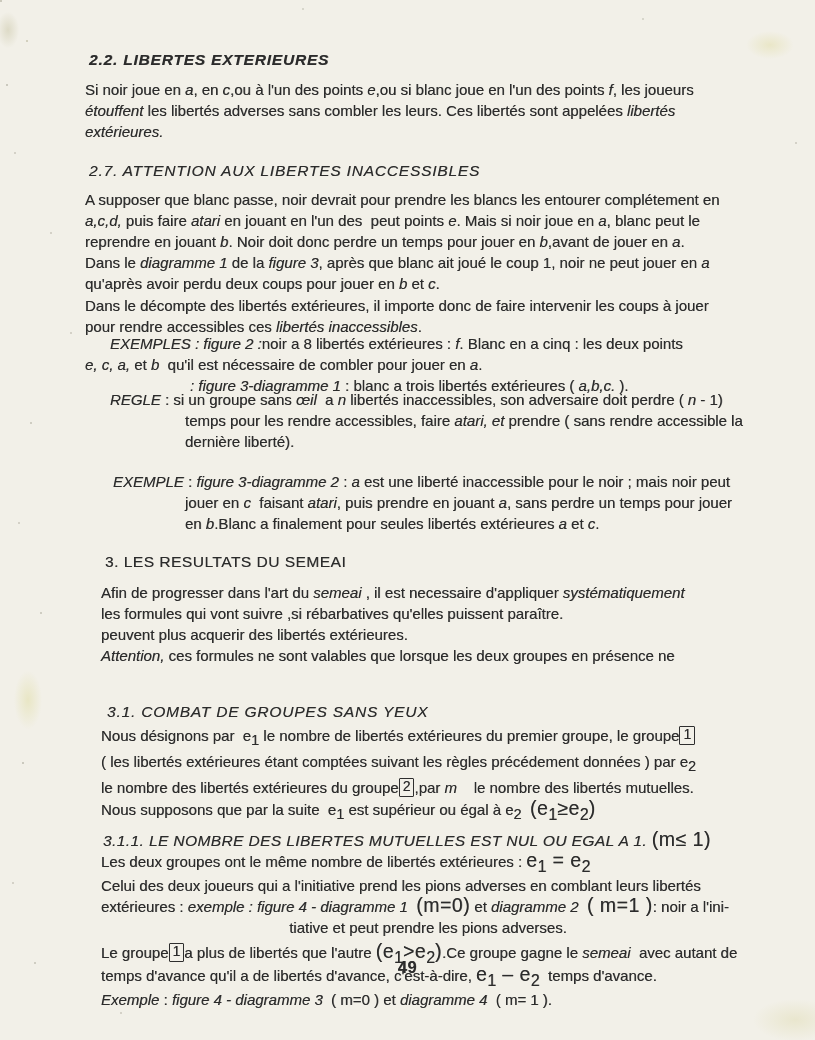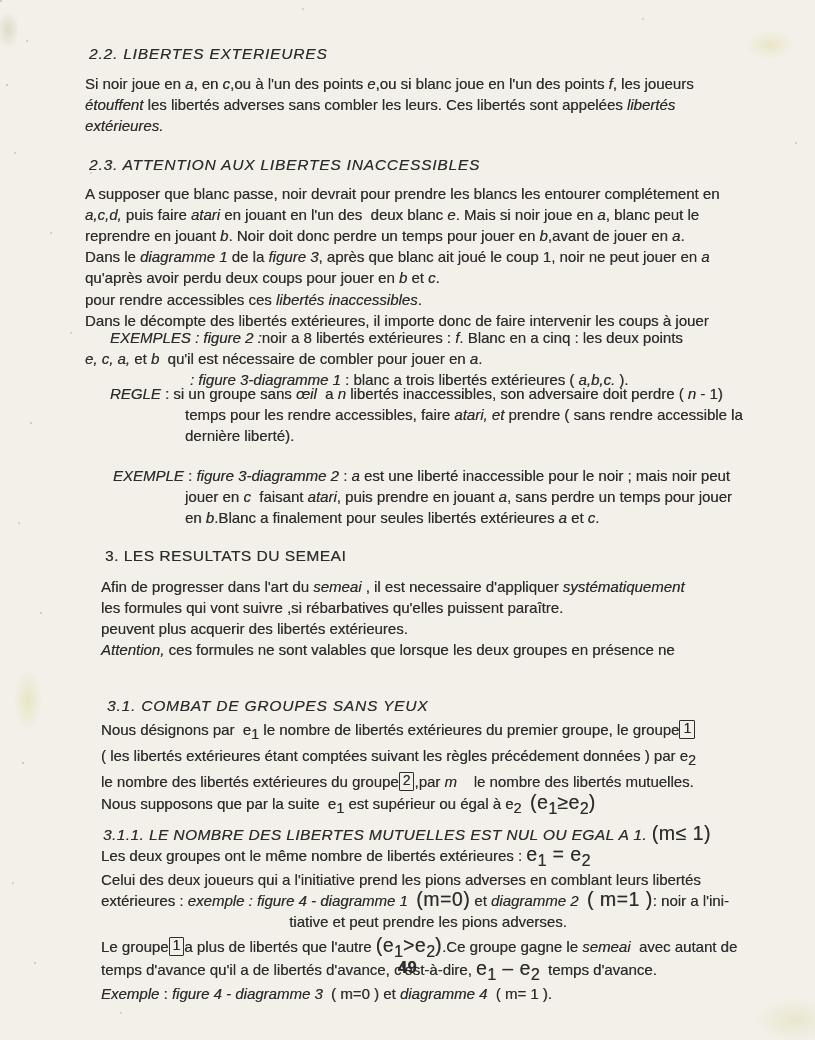--- a/index.html
+++ b/index.html
@@ -53,38 +53,38 @@
     position:absolute;left:0;top:958px;width:100%;text-align:center;
     font-size:16.5px;letter-spacing:0.5px;font-weight:bold;
   }
 </style>
 </head>
 <body>
 
 <div class="page">
   <div class="speck"></div>
 
-  <h2 class="hd it" style="margin:5px 0 0 4px;">2.2. LIBERTES EXTERIEURES</h2>
+  <h2 class="hd it" style="margin:11px 0 0 4px;font-weight:bold;">2.2. LIBERTES EXTERIEURES</h2>
   <div class="para" style="margin-top:9px;">
       <div class="tline"><span class="run-r">Si noir joue en </span><span class="run-i">a</span><span class="run-r">, en </span><span class="run-i">c</span><span class="run-r">,ou à l'un des points </span><span class="run-i">e</span><span class="run-r">,ou si blanc joue en l'un des points </span><span class="run-i">f</span><span class="run-r">, les joueurs</span></div>
       <div class="tline"><span class="run-i">étouffent</span><span class="run-r"> les libertés adverses sans combler les leurs. Ces libertés sont appelées </span><span class="run-i">libertés</span></div>
       <div class="tline"><span class="run-i">extérieures.</span></div>
     </div>
 
-  <h2 class="hd it" style="margin:18px 0 0 4px;">2.3. ATTENTION AUX LIBERTES INACCESSIBLES</h2>
+  <h2 class="hd it" style="margin:18px 0 0 4px;">2.7. ATTENTION AUX LIBERTES INACCESSIBLES</h2>
   <div class="para" style="margin-top:8px;">
       <div class="tline"><span class="run-r">A supposer que blanc passe, noir devrait pour prendre les blancs les entourer complétement en</span></div>
-      <div class="tline"><span class="run-i">a,c,d,</span><span class="run-r"> puis faire </span><span class="run-i">atari</span><span class="run-r"> en jouant en l'un des  deux blanc </span><span class="run-i">e</span><span class="run-r">. Mais si noir joue en </span><span class="run-i">a</span><span class="run-r">, blanc peut le</span></div>
+      <div class="tline"><span class="run-i">a,c,d,</span><span class="run-r"> puis faire </span><span class="run-i">atari</span><span class="run-r"> en jouant en l'un des  peut points </span><span class="run-i">e</span><span class="run-r">. Mais si noir joue en </span><span class="run-i">a</span><span class="run-r">, blanc peut le</span></div>
       <div class="tline"><span class="run-r">reprendre en jouant </span><span class="run-i">b</span><span class="run-r">. Noir doit donc perdre un temps pour jouer en </span><span class="run-i">b</span><span class="run-r">,avant de jouer en </span><span class="run-i">a</span><span class="run-r">.</span></div>
       <div class="tline"><span class="run-r">Dans le </span><span class="run-i">diagramme 1</span><span class="run-r"> de la </span><span class="run-i">figure 3</span><span class="run-r">, après que blanc ait joué le coup 1, noir ne peut jouer en </span><span class="run-i">a</span></div>
       <div class="tline"><span class="run-r">qu'après avoir perdu deux coups pour jouer en </span><span class="run-i">b</span><span class="run-r"> et </span><span class="run-i">c</span><span class="run-r">.</span></div>
     </div>
   <div class="para" style="margin-top:1px;">
+      <div class="tline"><span class="run-r">Dans le décompte des libertés extérieures, il importe donc de faire intervenir les coups à jouer</span></div>
       <div class="tline"><span class="run-r">pour rendre accessibles ces </span><span class="run-i">libertés inaccessibles</span><span class="run-r">.</span></div>
-      <div class="tline"><span class="run-r">Dans le décompte des libertés extérieures, il importe donc de faire intervenir les coups à jouer</span></div>
     </div>
 
   <div class="para" style="margin-top:-4px;">
       <div class="tline" style="margin-left: 25px;"><span class="run-i">EXEMPLES : figure 2 :</span><span class="run-r">noir a 8 libertés extérieures : </span><span class="run-i">f</span><span class="run-r">. Blanc en a cinq : les deux points</span></div>
       <div class="tline" style=""><span class="run-i">e, c, a,</span><span class="run-r"> et </span><span class="run-i">b</span><span class="run-r">  qu'il est nécessaire de combler pour jouer en </span><span class="run-i">a</span><span class="run-r">.</span></div>
       <div class="tline" style="margin-left: 105px;"><span class="run-i">: figure 3-diagramme 1</span><span class="run-r"> : blanc a trois libertés extérieures ( </span><span class="run-i">a,b,c.</span><span class="run-r"> ).</span></div>
     </div>
   <div class="para" style="margin-top:-7px;">
       <div class="tline" style="margin-left: 25px;"><span class="run-i">REGLE</span><span class="run-r"> : si un groupe sans </span><span class="run-i">œil</span><span class="run-r">  a </span><span class="run-i">n</span><span class="run-r"> libertés inaccessibles, son adversaire doit perdre ( </span><span class="run-i">n</span><span class="run-r"> - 1)</span></div>
       <div class="tline" style="margin-left: 100px;"><span class="run-r">temps pour les rendre accessibles, faire </span><span class="run-i">atari, et</span><span class="run-r"> prendre ( sans rendre accessible la</span></div>

